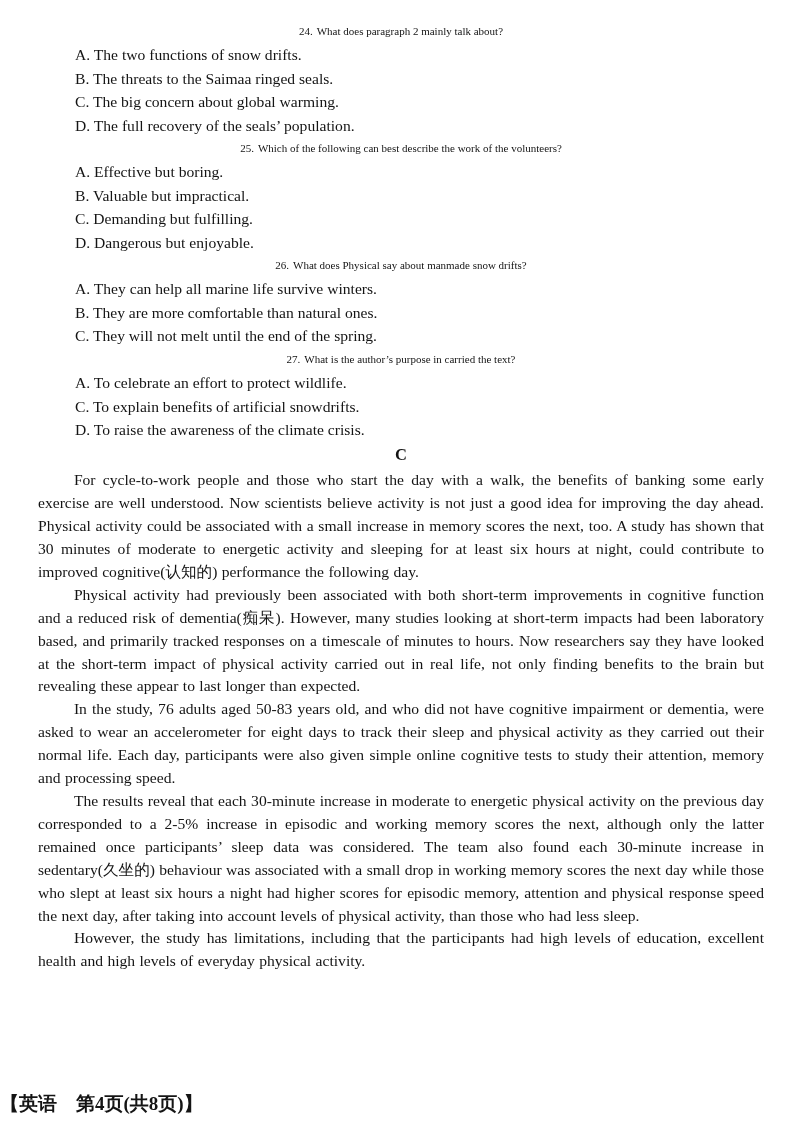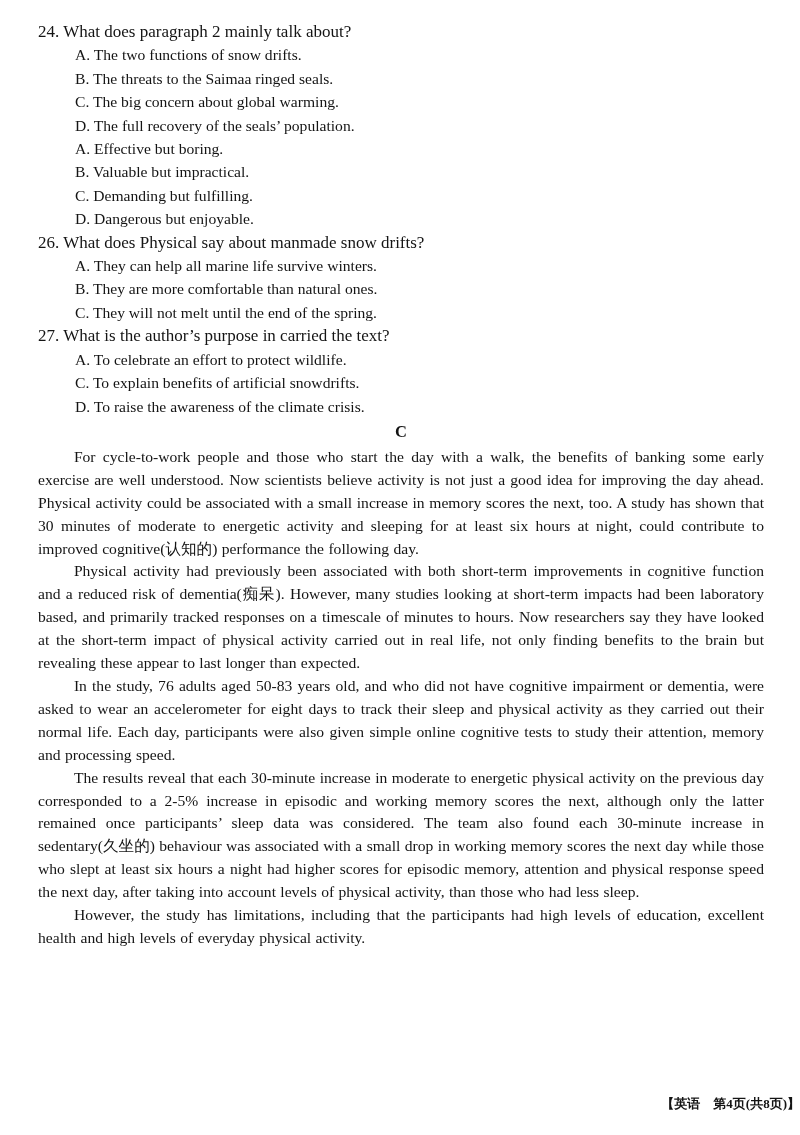--- a/index.html
+++ b/index.html
@@ -21,23 +21,24 @@
     overflow: hidden;
   }
   .content {
     position: absolute;
     left: 38px;
     right: 36px;
     top: 20px;
   }
   .q { margin: 0; }
   .stem {
-    font-size: 17px;
+    font-size: 11px;
     line-height: 23.4px;
     white-space: nowrap;
+    text-align: center;
   }
   .qnum { margin-right: 4px; }
   .opt {
     font-size: 15.6px;
     line-height: 23.4px;
     padding-left: 37px;
     white-space: nowrap;
   }
   .section-label {
     text-align: center;
@@ -53,23 +54,23 @@
     text-align: justify;
     text-indent: 2.3em;
     word-spacing: 0.5px;
     font-family: Liberation Serif, serif;
   }
   .footer {
     position: absolute;
     left: 0;
     right: 0;
     top: 1094px;
-    text-align: right;
+    text-align: left;
     font-weight: bold;
-    font-size: 13px;
+    font-size: 19px;
     line-height: 20px;
   }
 </style>
 </head>
 <body>
 
 <div class="page">
   <div class="content">
 
     <div class="questions">
@@ -78,20 +79,23 @@
         <div class="stem">
           <span class="qnum">24.</span><span>What does paragraph 2 mainly talk about?</span>
         </div>
         <div class="opt">A. The two functions of snow drifts.</div>
         <div class="opt">B. The threats to the Saimaa ringed seals.</div>
         <div class="opt">C. The big concern about global warming.</div>
         <div class="opt">D. The full recovery of the seals’ population.</div>
       </div>
 
       <div class="q">
+        <div class="stem">
+          <span class="qnum">25.</span><span>Which of the following can best describe the work of the volunteers?</span>
+        </div>
         <div class="opt">A. Effective but boring.</div>
         <div class="opt">B. Valuable but impractical.</div>
         <div class="opt">C. Demanding but fulfilling.</div>
         <div class="opt">D. Dangerous but enjoyable.</div>
       </div>
 
       <div class="q">
         <div class="stem">
           <span class="qnum">26.</span><span>What does Physical say about manmade snow drifts?</span>
         </div>

